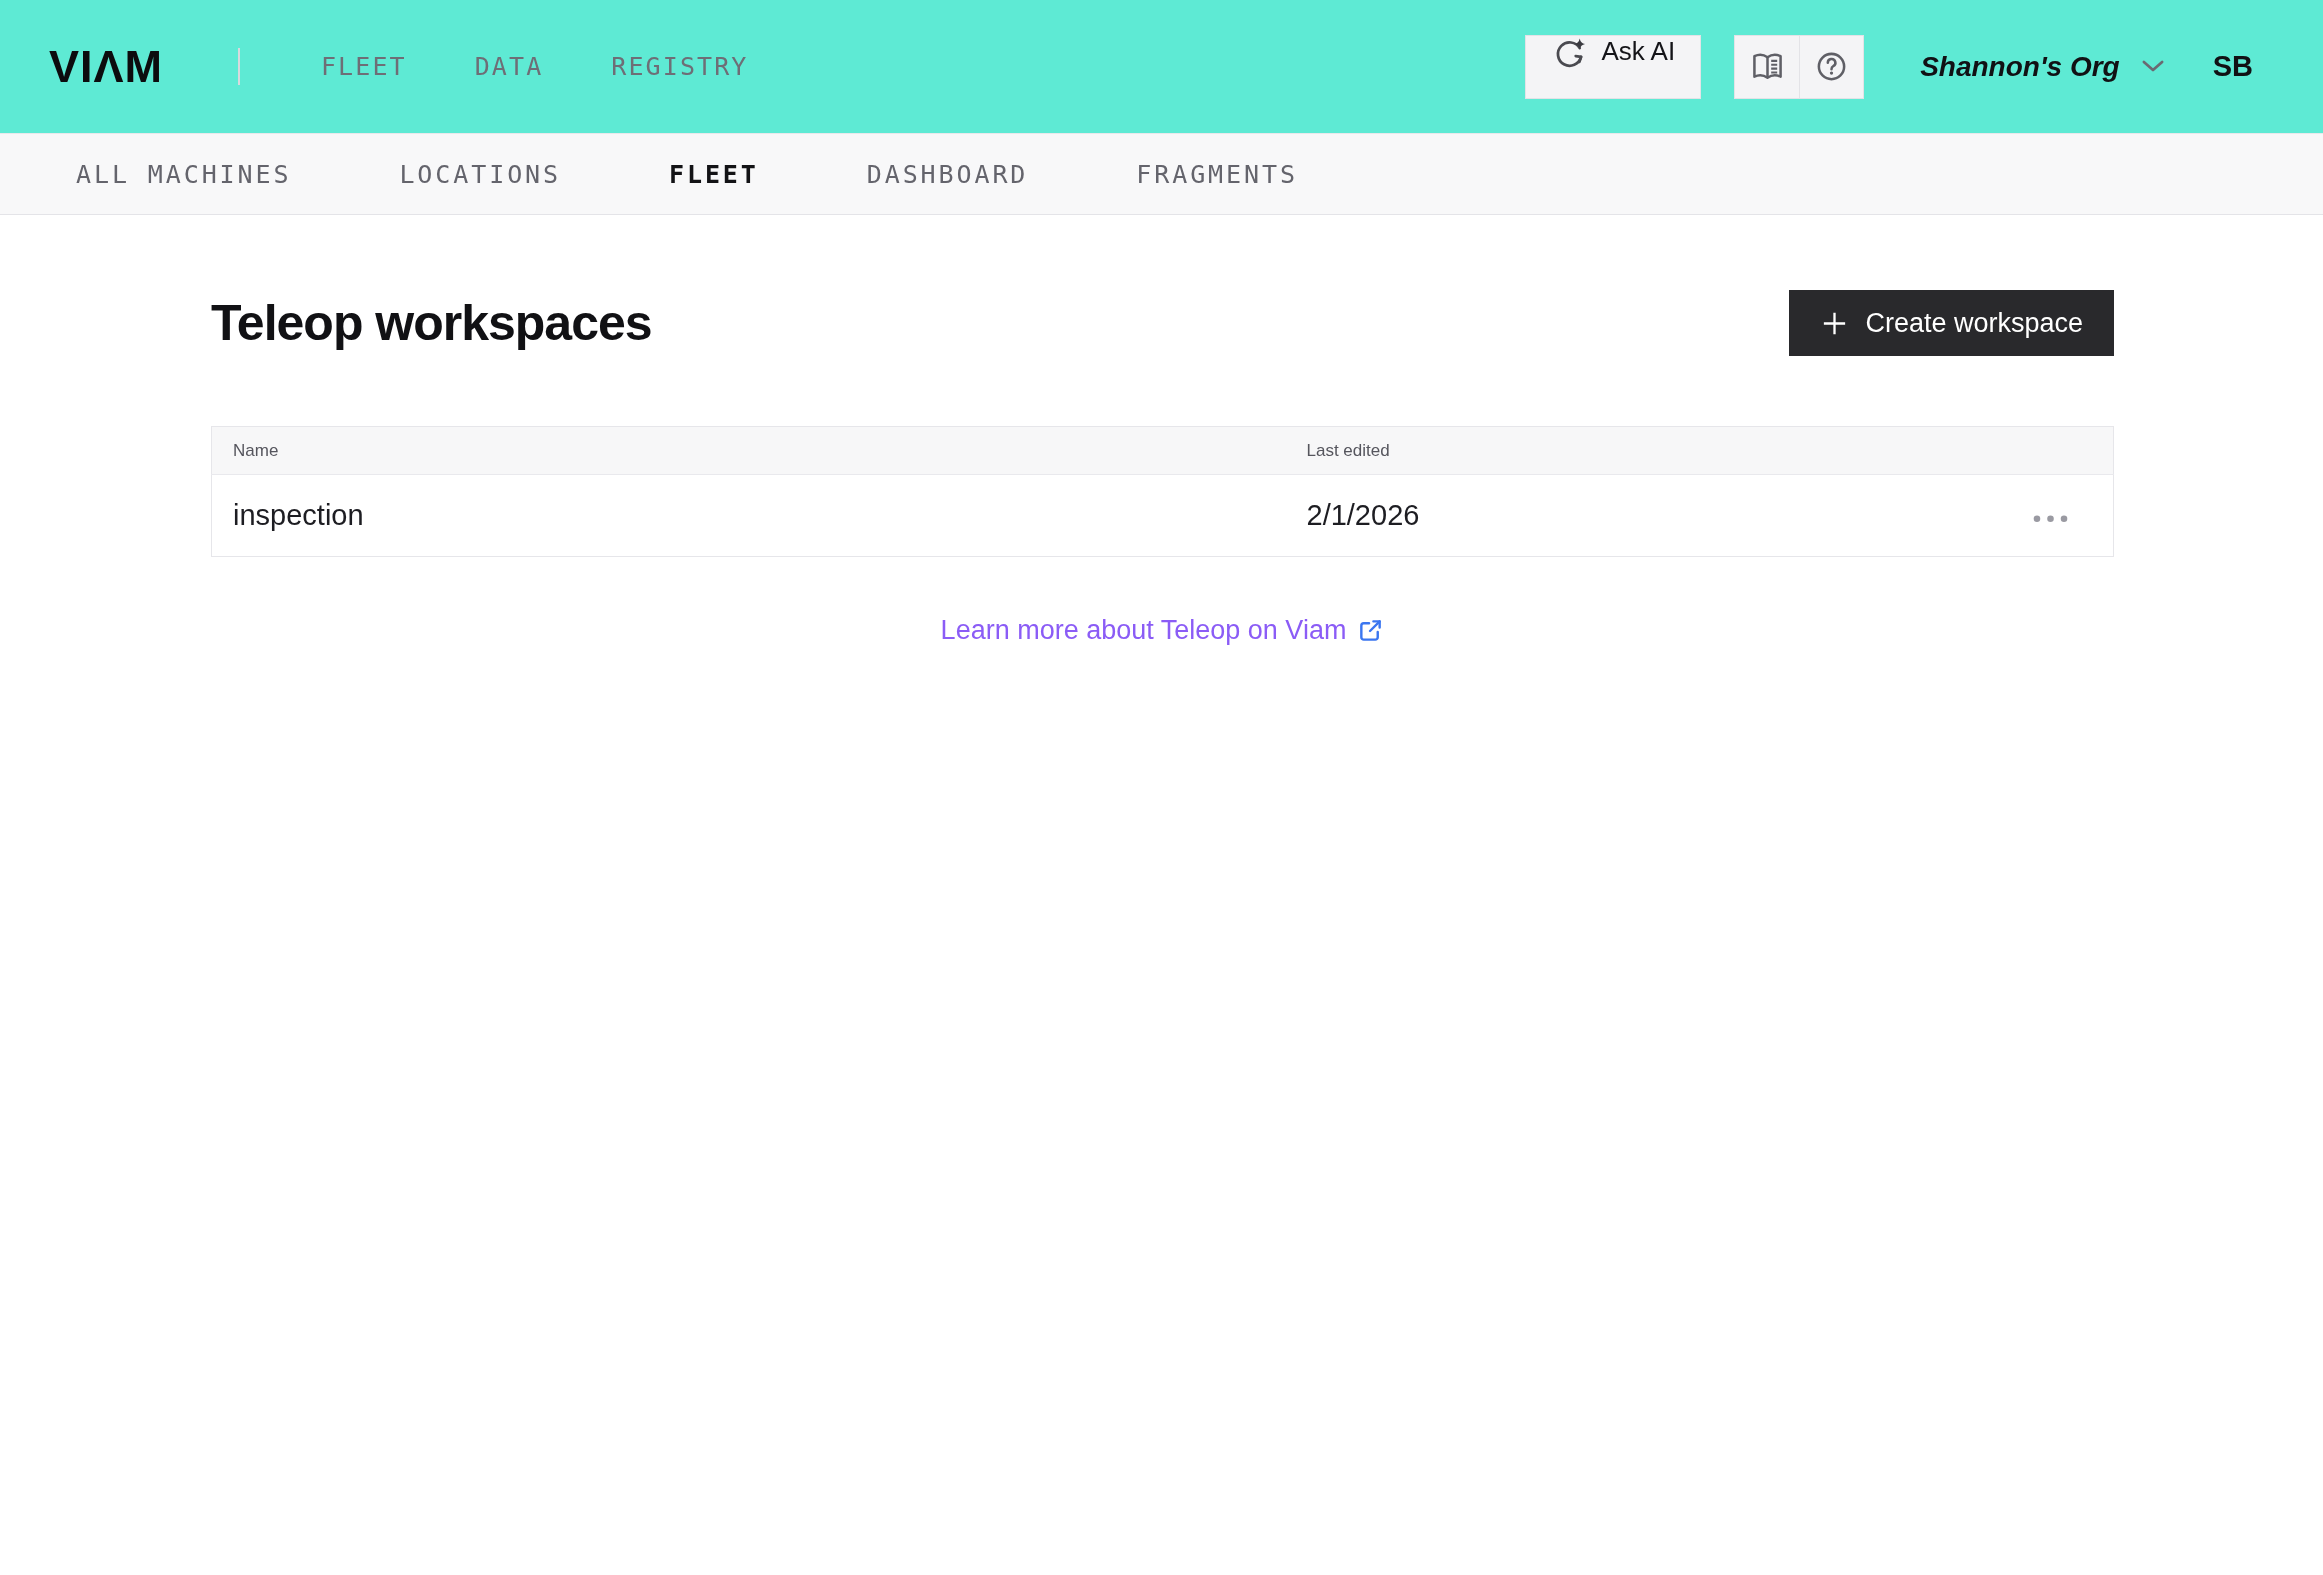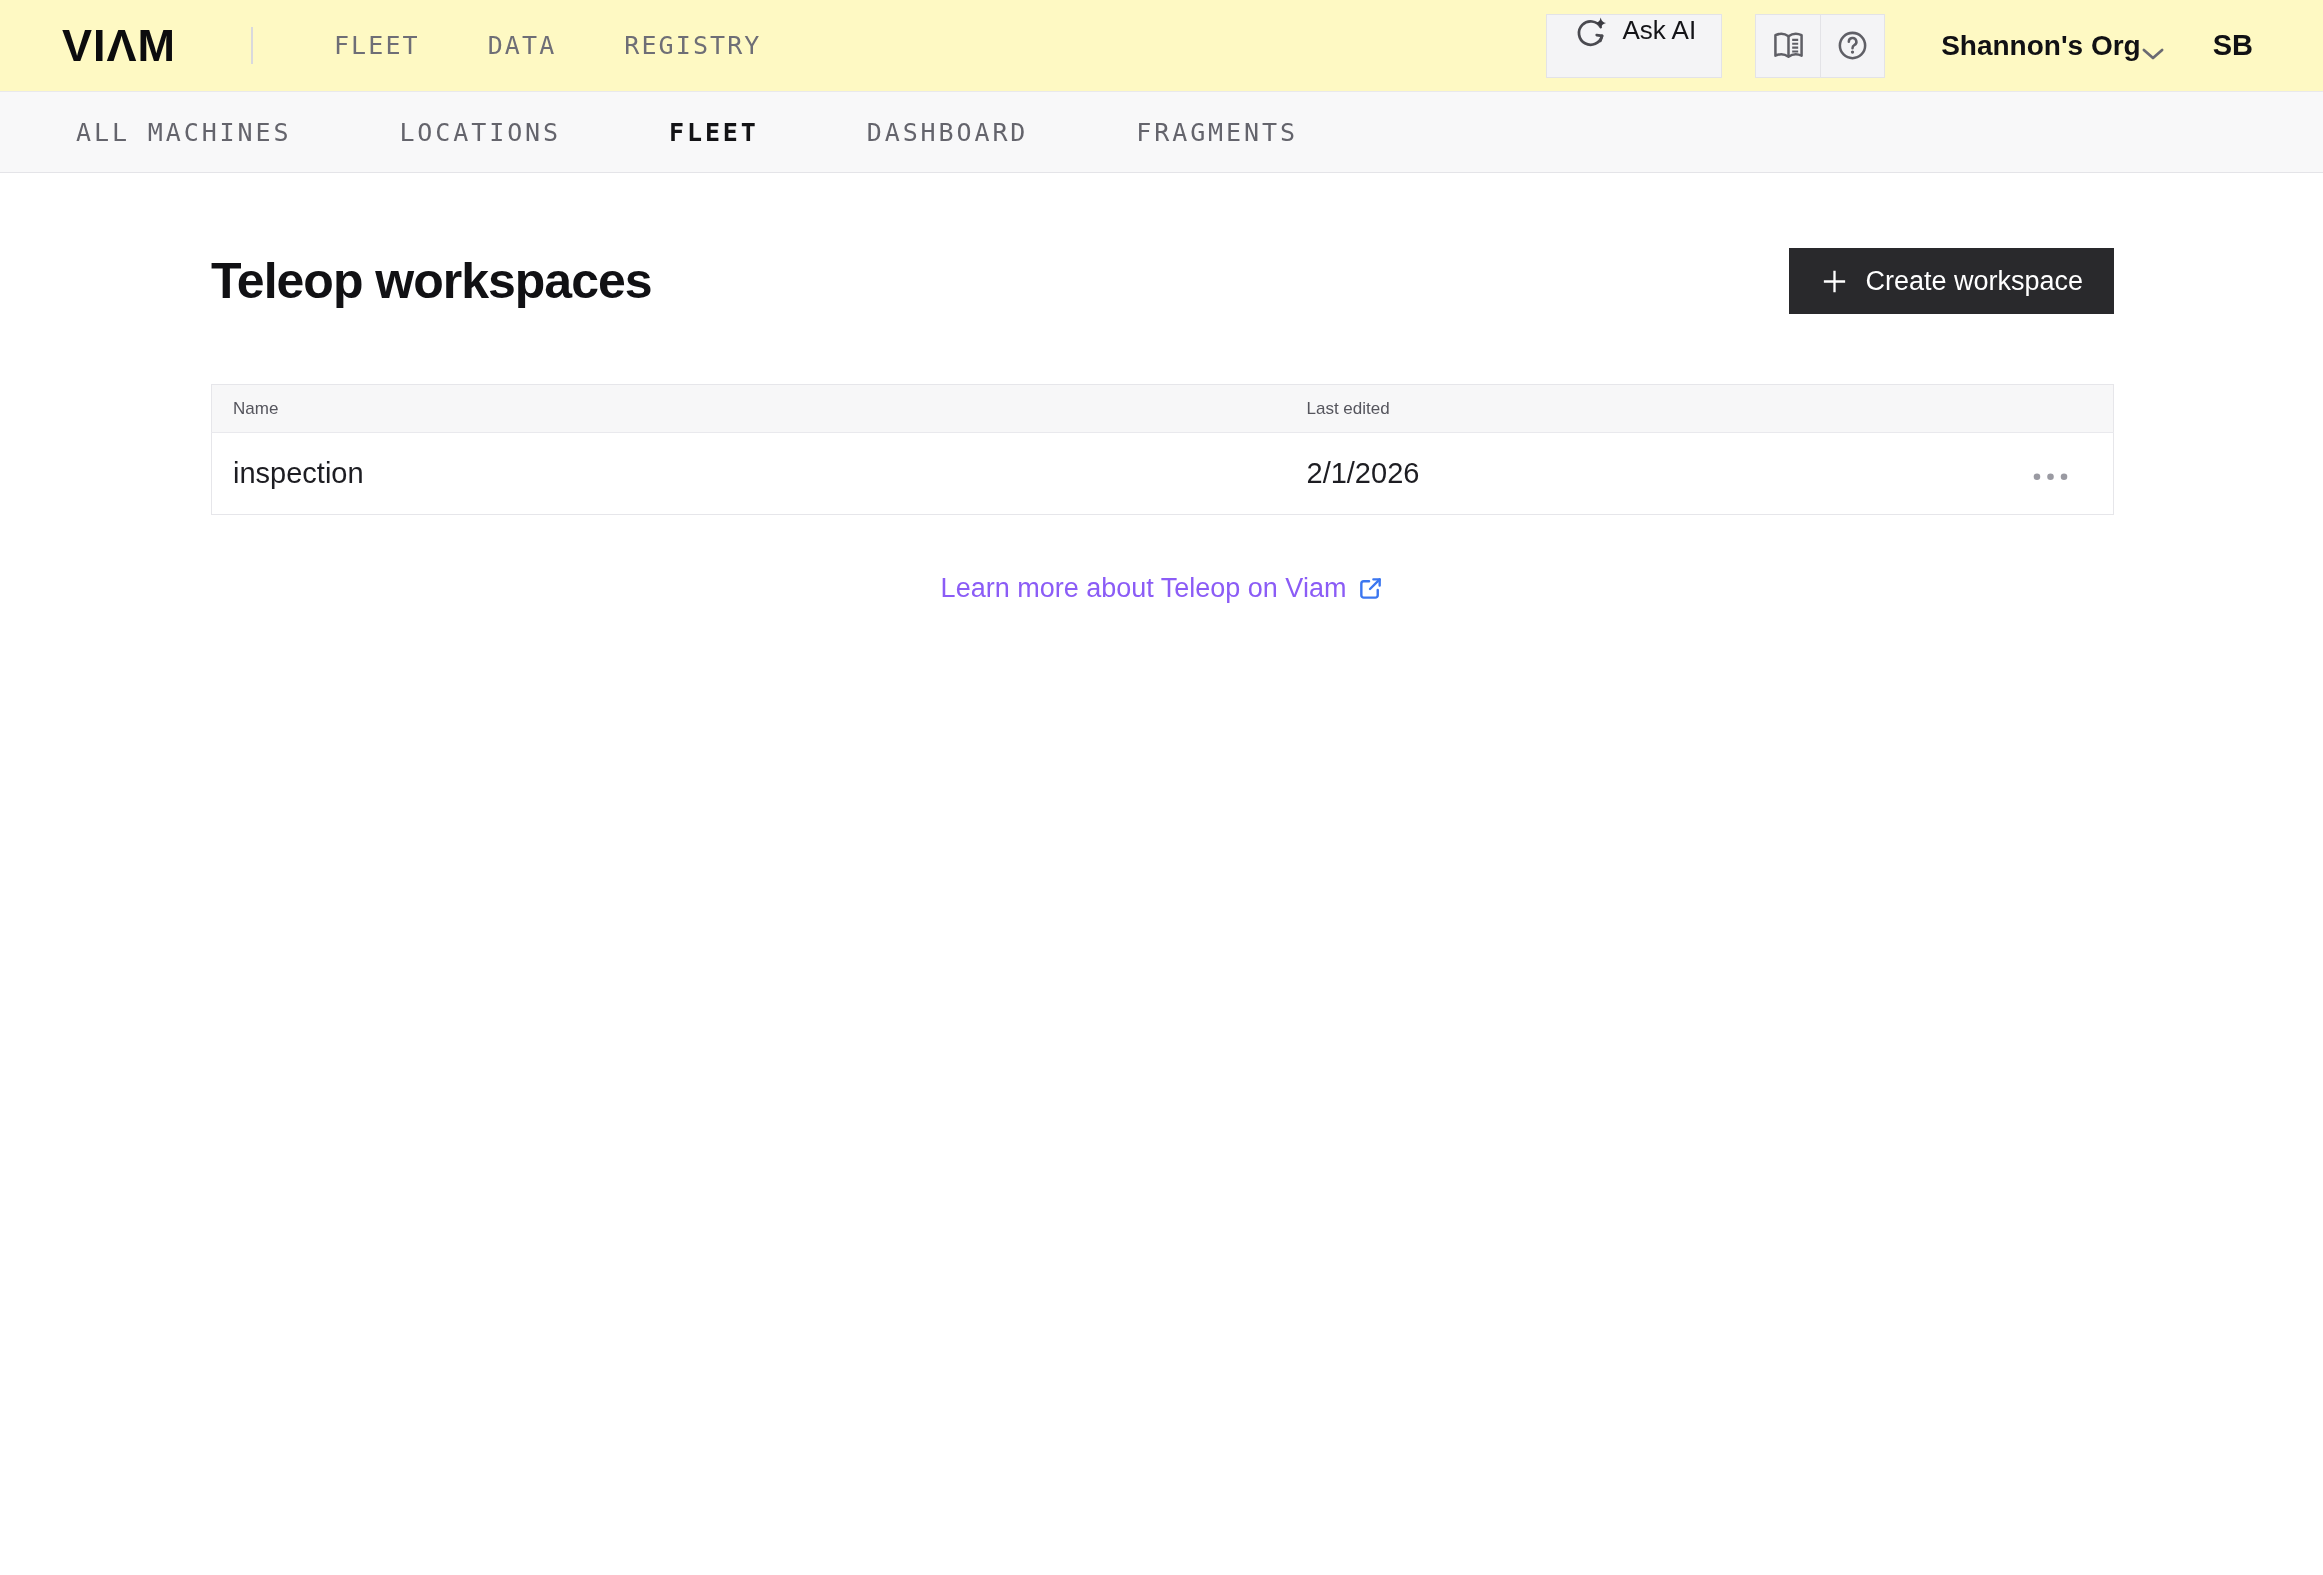--- a/index.html
+++ b/index.html
@@ -8,25 +8,25 @@
     width: 2323px; height: 1576px;
     font-family: "Liberation Sans", sans-serif;
     color: #141418;
     position: relative;
     overflow: hidden;
   }
   .mono { font-family: "DejaVu Sans Mono", "Liberation Mono", monospace; }
 
   
   .header {
-    height: 92px;
+    height: 134px;
     display: flex; align-items: center;
-    padding: 0 70px 0 62px;
+    padding: 0 70px 0 49px;
     border-bottom: 1.9px solid #e9e9ec;
-    background: #fef9c3;
+    background: #5eead4;
   }
   .logo {
     font-size: 45px; font-weight: 800; letter-spacing: 1px;
     color: #0c0c0e; line-height: 1; cursor: pointer;
   }
   .logo-divider {
     width: 1.9px; height: 37px; background: #d9d9dd;
     margin-left: 75px;
   }
   .top-nav { display: flex; gap: 68px; margin-left: 81px; }
@@ -45,22 +45,23 @@
     margin-left: 33px; height: 64px;
     background: #f4f4f6; border: 1.9px solid #e3e3e7;
     display: flex; align-items: stretch;
   }
   .icon-cell {
     width: 64px; display: flex; align-items: center; justify-content: center;
     cursor: pointer;
   }
   .icon-cell + .icon-cell { border-left: 1.9px solid #e3e3e7; }
   .org-switcher {
-    margin-left: 56px; display: flex; align-items: flex-end; 
-    cursor: pointer;
+    margin-left: 56px; display: flex; align-items: center; gap: 21px;
+    cursor: pointer;
+    font-style: italic;
   }
   .org-name { font-size: 28px; font-weight: 700; color: #111114; }
   .avatar {
     margin-left: 48px; font-size: 29px; font-weight: 700; color: #111114;
     cursor: pointer;
   }
 
   
   .subnav {
     height: 81px; background: #f8f8f9;

